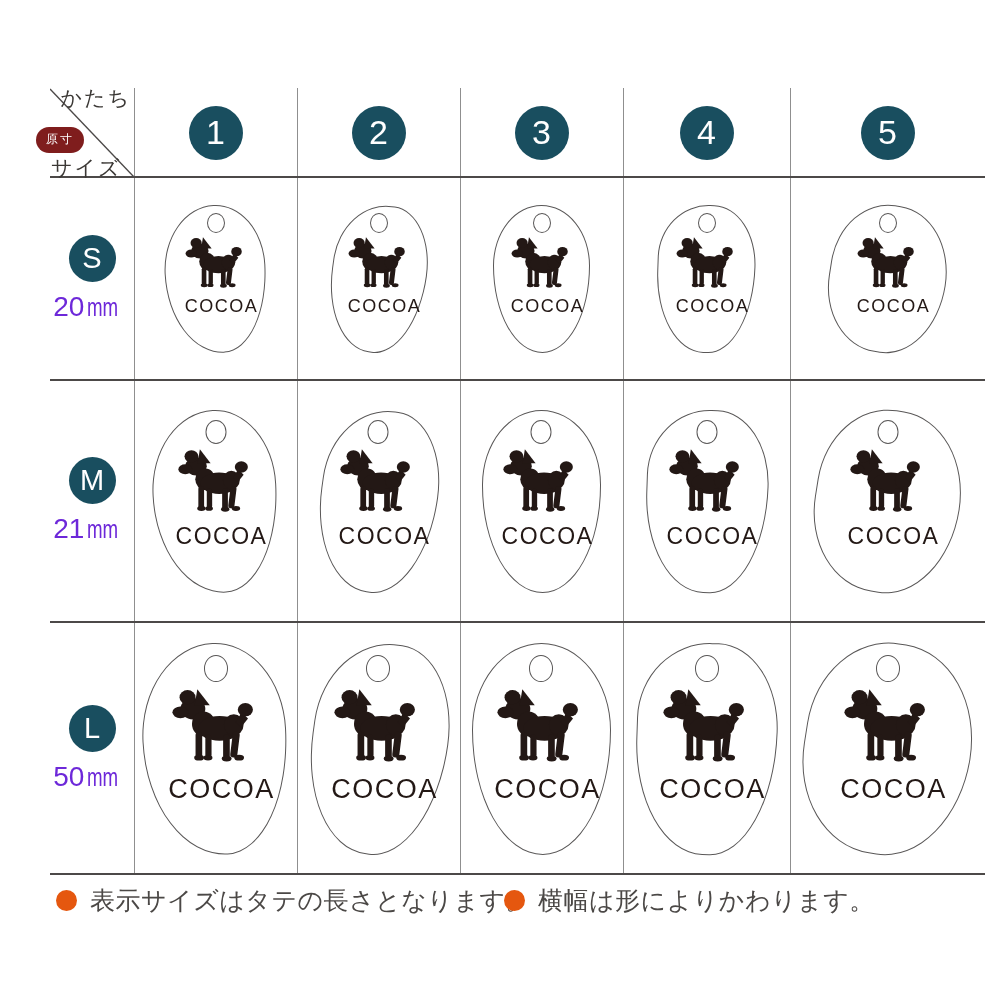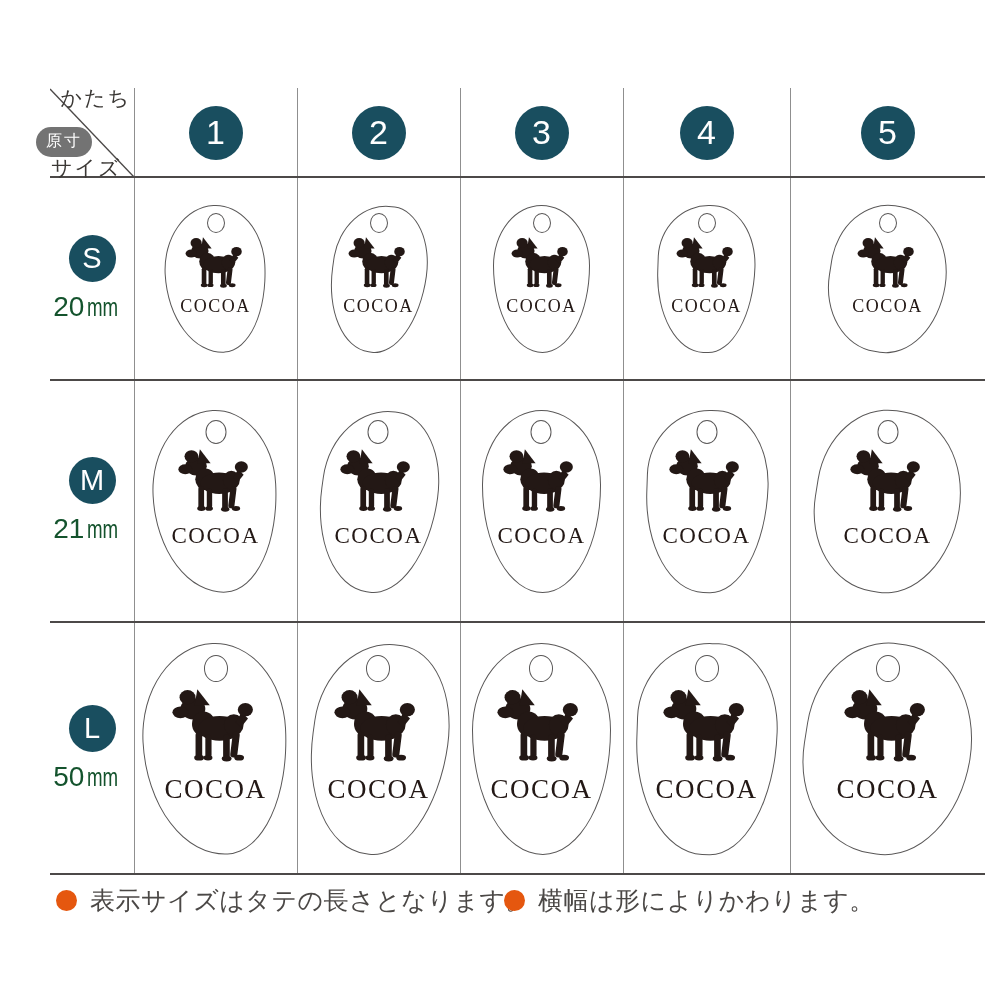--- a/index.html
+++ b/index.html
@@ -7,51 +7,51 @@
   .table{position:absolute;left:50px;top:88px;width:935px;height:787px;
          display:grid;grid-template-columns:84px 163px 163px 163px 167px 195px;
          grid-template-rows:89px 203px 242px 253px;}
   .hline{position:absolute;left:0;width:935px;height:2px;background:#4c4948;z-index:3;}
   .vline{position:absolute;top:0;height:787px;width:1px;background:#8f8f8f;z-index:2;}
   .cell{display:flex;align-items:center;justify-content:center;position:relative;z-index:4;}
   
   .corner{position:relative;}
   .corner .diag{position:absolute;left:0;top:0;width:100%;height:100%;}
   .corner .shape-label{position:absolute;top:-4px;right:3px;font-size:21px;color:#3b3835;letter-spacing:2px;white-space:nowrap;margin-left:28px;}
-  .corner .badge{position:absolute;left:-14px;top:39px;background:#737373;color:#fff;font-size:16px;
+  .corner .badge{position:absolute;left:-14px;top:39px;background:#7f1d1d;color:#fff;font-size:12px;
                  padding:4px 10px 5px;border-radius:16px;letter-spacing:2px;white-space:nowrap;}
   .corner .size-label{position:absolute;left:1px;bottom:-5px;font-size:21px;color:#3b3835;letter-spacing:2px;white-space:nowrap;text-align:right;}
   
   .num-circle{width:54px;height:54px;border-radius:50%;background:#194e5f;color:#fff;
               display:flex;align-items:center;justify-content:center;font-size:34px;font-weight:500;}
   
   .size-cell{flex-direction:column;gap:9px;}
   .size-circle{width:47px;height:47px;border-radius:50%;background:#194e5f;color:#fff;
                display:flex;align-items:center;justify-content:center;font-size:29px;}
-  .size-dim{font-size:28px;color:#14532d;white-space:nowrap;text-align:center;}
+  .size-dim{font-size:28px;color:#6d28d9;white-space:nowrap;text-align:center;}
   .size-dim .unit{display:inline-block;transform:scaleX(.72);transform-origin:left center;font-size:26px;margin-left:3px;}
   
   .row-s{--th:148px;--fs:18px;--hole:16px;}
   .row-m{--th:183px;--fs:23px;--hole:19px;}
   .row-l{--th:212px;--fs:27px;--hole:22px;}
   .col-1{--wf:.68;}  .col-2{--wf:.64;}  .col-3{--wf:.655;} .col-4{--wf:.665;} .col-5{--wf:.79;}
   .tag{position:relative;width:calc(var(--th) * var(--wf));height:var(--th);}
   .tag-outline{position:absolute;inset:0;border:1px solid #595757;background:#fff;}
   .col-1 .tag-outline{border-radius:52% 48% 45% 55% / 45% 42% 58% 55%;transform:rotate(-3deg);}
   .col-2 .tag-outline{border-radius:55% 45% 48% 52% / 42% 45% 58% 55%;transform:rotate(8deg);}
   .col-3 .tag-outline{border-radius:50% 50% 49% 51% / 41% 41% 59% 59%;}
   .col-4 .tag-outline{border-radius:54% 46% 48% 52% / 38% 43% 62% 57%;transform:rotate(2deg);}
   .col-5 .tag-outline{border-radius:49% 51% 49% 51% / 46% 51% 54% 49%;transform:rotate(9deg);}
   .tag-hole{position:absolute;top:6%;left:50%;transform:translateX(-50%);
             width:var(--hole);height:calc(var(--hole) * 1.12);
             border:1.5px solid #595757;border-radius:50%;background:#fff;}
   .dog-icon{position:absolute;top:19%;left:50%;transform:translateX(-50%);
             width:calc(var(--th) * .42);height:calc(var(--th) * .386);color:#231815;}
-  .tag-name{position:absolute;top:62%;left:0;width:100%;text-align:center;
-            font-size:var(--fs);color:#231815;letter-spacing:1.5px;font-family:Liberation Serif, serif;}
+  .tag-name{position:absolute;top:62%;left:6px;width:100%;text-align:center;
+            font-size:var(--fs);color:#231815;letter-spacing:1.5px;}
   
   .note{position:absolute;display:flex;align-items:center;gap:13px;top:884px;}
   .note-1{left:56px;} .note-2{left:504px;}
   .note-dot{width:21px;height:21px;border-radius:50%;background:#e5570f;flex:0 0 auto;}
   .note-text{font-size:25px;color:#4b4846;letter-spacing:.5px;white-space:nowrap;}
 </style>
 </head>
 <body>
 
 <svg style="position:absolute;width:0;height:0" aria-hidden="true">

